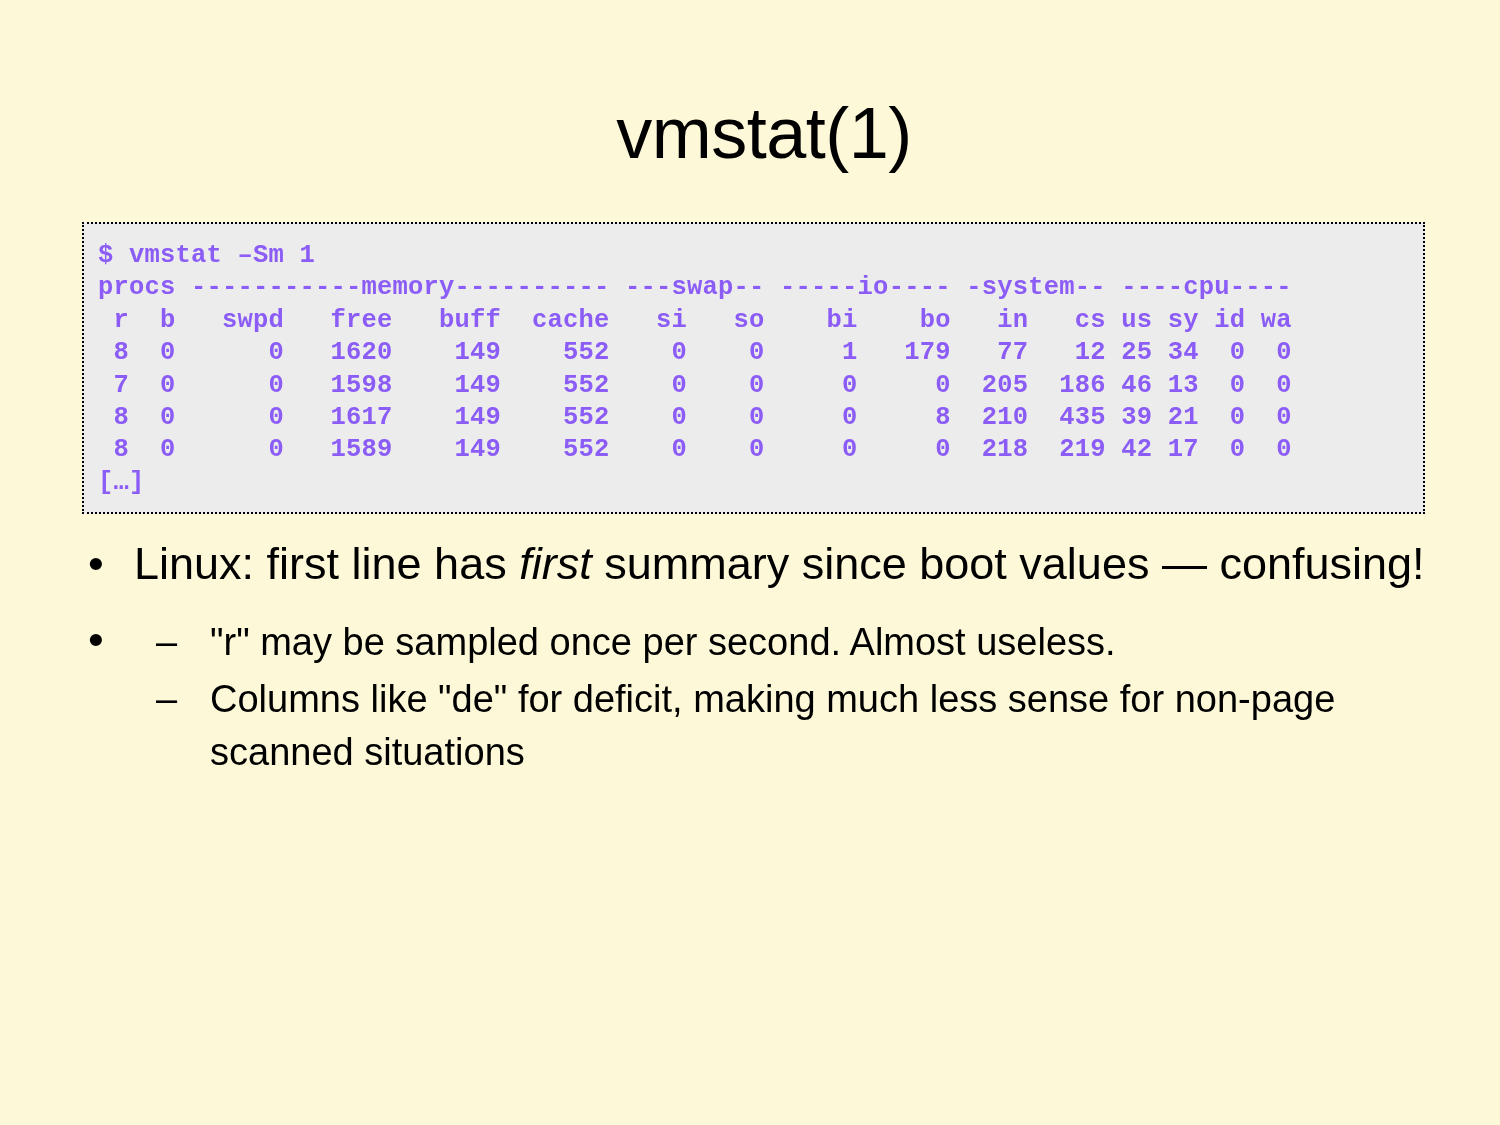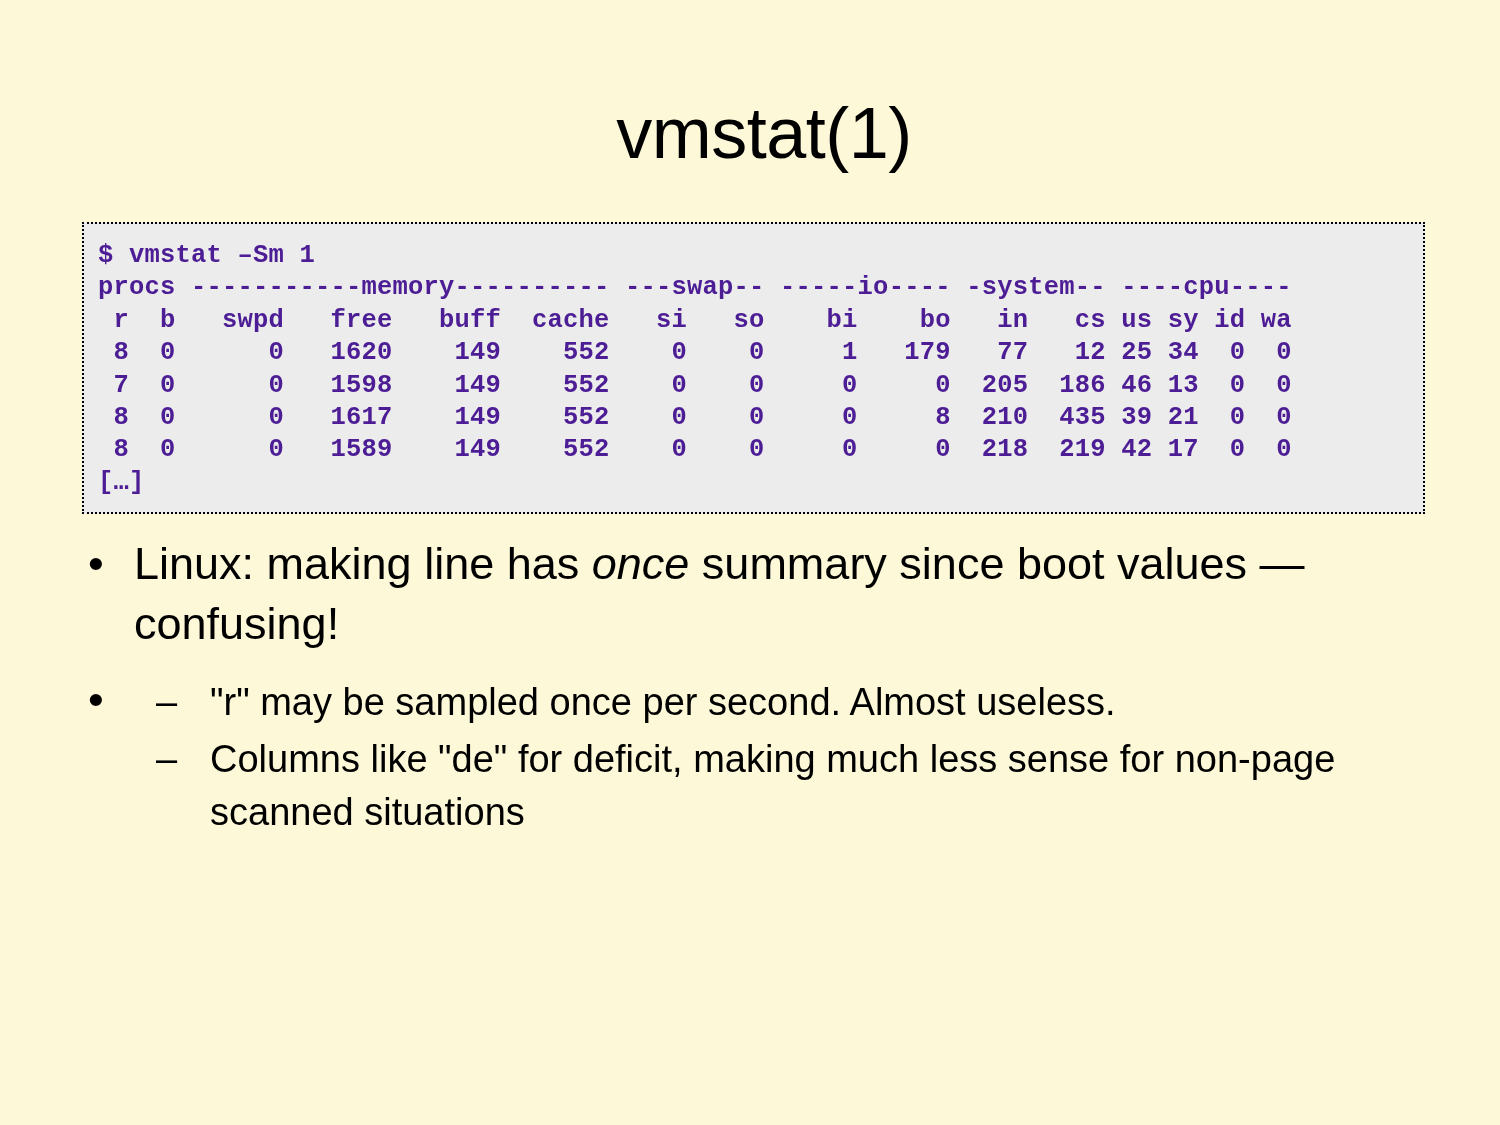--- a/index.html
+++ b/index.html
@@ -50,21 +50,21 @@
   }
   #code-pre {
     margin: 0;
     padding: 0;
     font-family: "Liberation Mono", "DejaVu Sans Mono", monospace;
     font-size: 25.5px;
     font-weight: bold;
     line-height: 32.4px;
     letter-spacing: 0.2px;
     white-space: pre;
-    color: #4c1d95;
+    color: #8b5cf6;
   }
   
   #bullets {
     position: absolute;
     left: 78px;
     top: 534px;
     width: 1360px;
   }
   .bullet-l1 {
     position: relative;
@@ -114,21 +114,21 @@
  7  0      0   1598    149    552    0    0     0     0  205  186 46 13  0  0
  8  0      0   1617    149    552    0    0     0     8  210  435 39 21  0  0
  8  0      0   1589    149    552    0    0     0     0  218  219 42 17  0  0
 […]</pre>
   </div>
 
   <div id="bullets">
 
     <div class="bullet-l1">
       <span class="marker">•</span>
-      <span>Linux: making line has </span><span class="em">once</span><span> summary since boot values — confusing!</span>
+      <span>Linux: first line has </span><span class="em">first</span><span> summary since boot values — confusing!</span>
     </div>
 
     <div class="spacer-sm"></div>
 
     <div class="bullet-l1">
       <span class="marker">•</span>
     </div>
 
     <div class="bullet-l2">
       <span class="marker">–</span>

